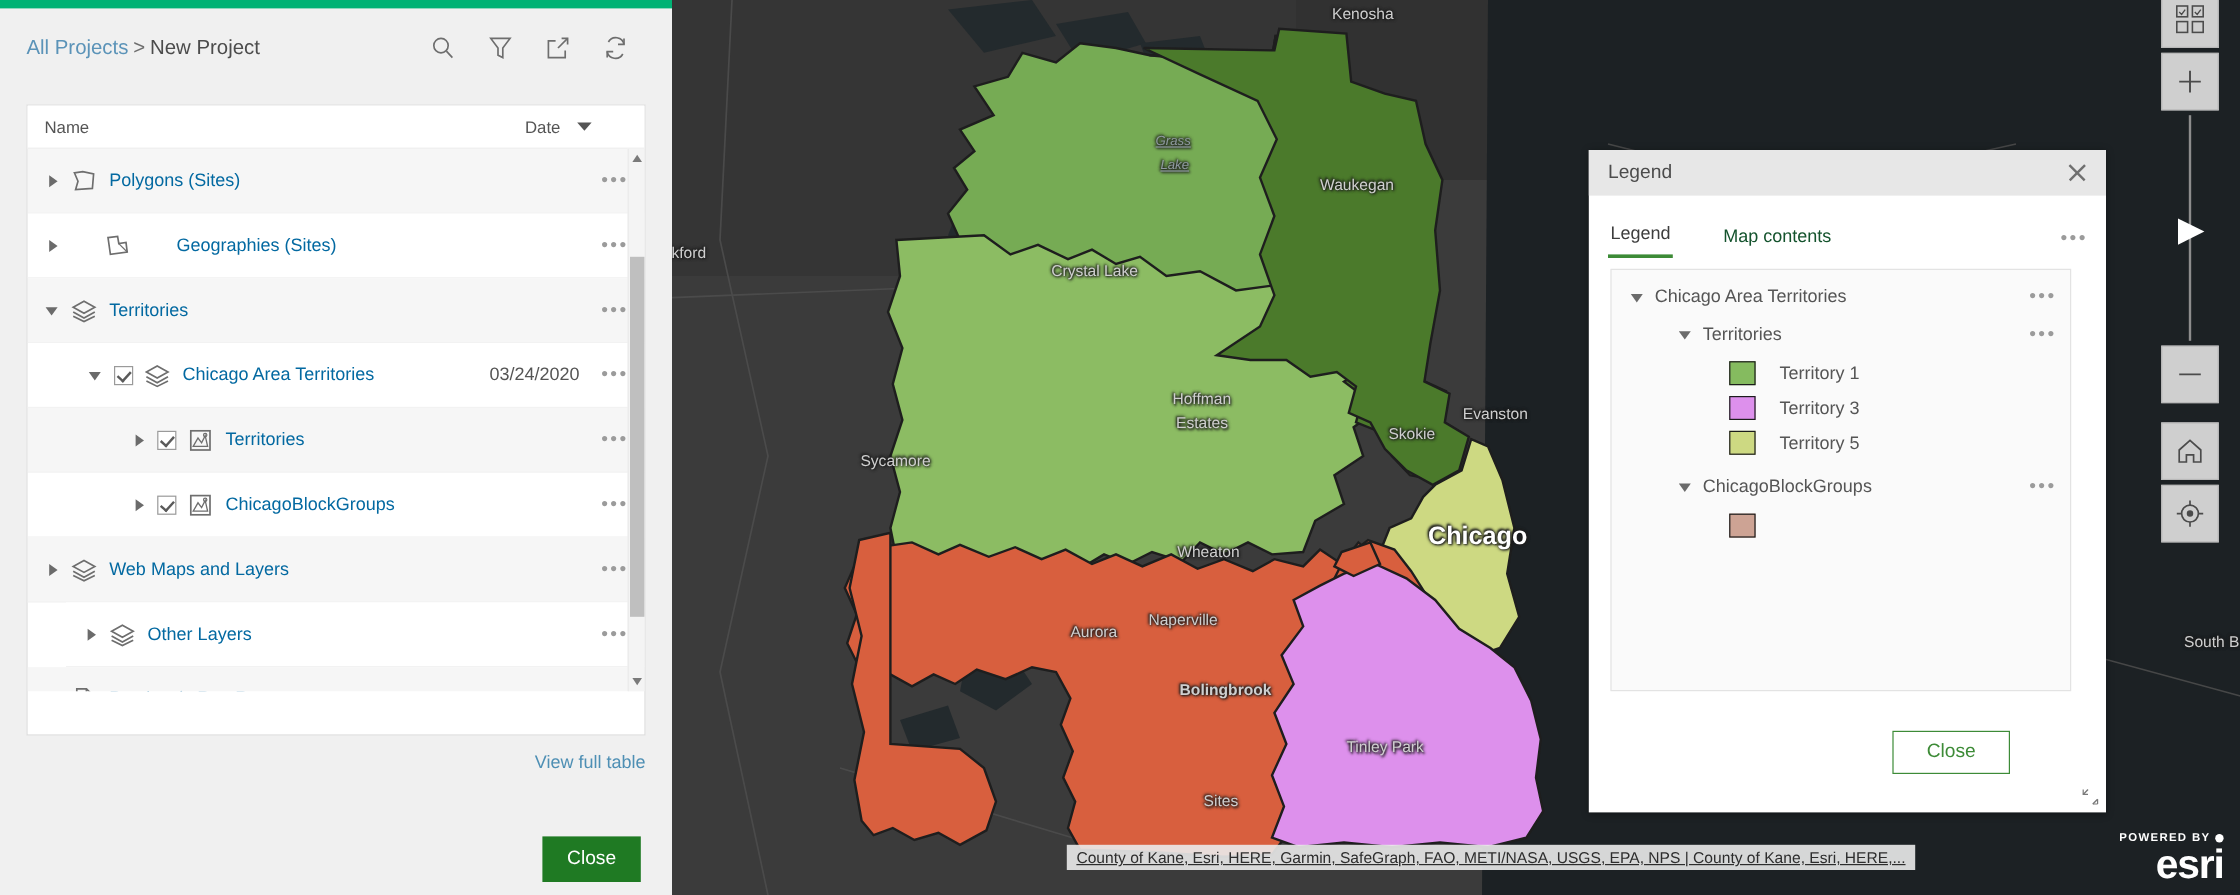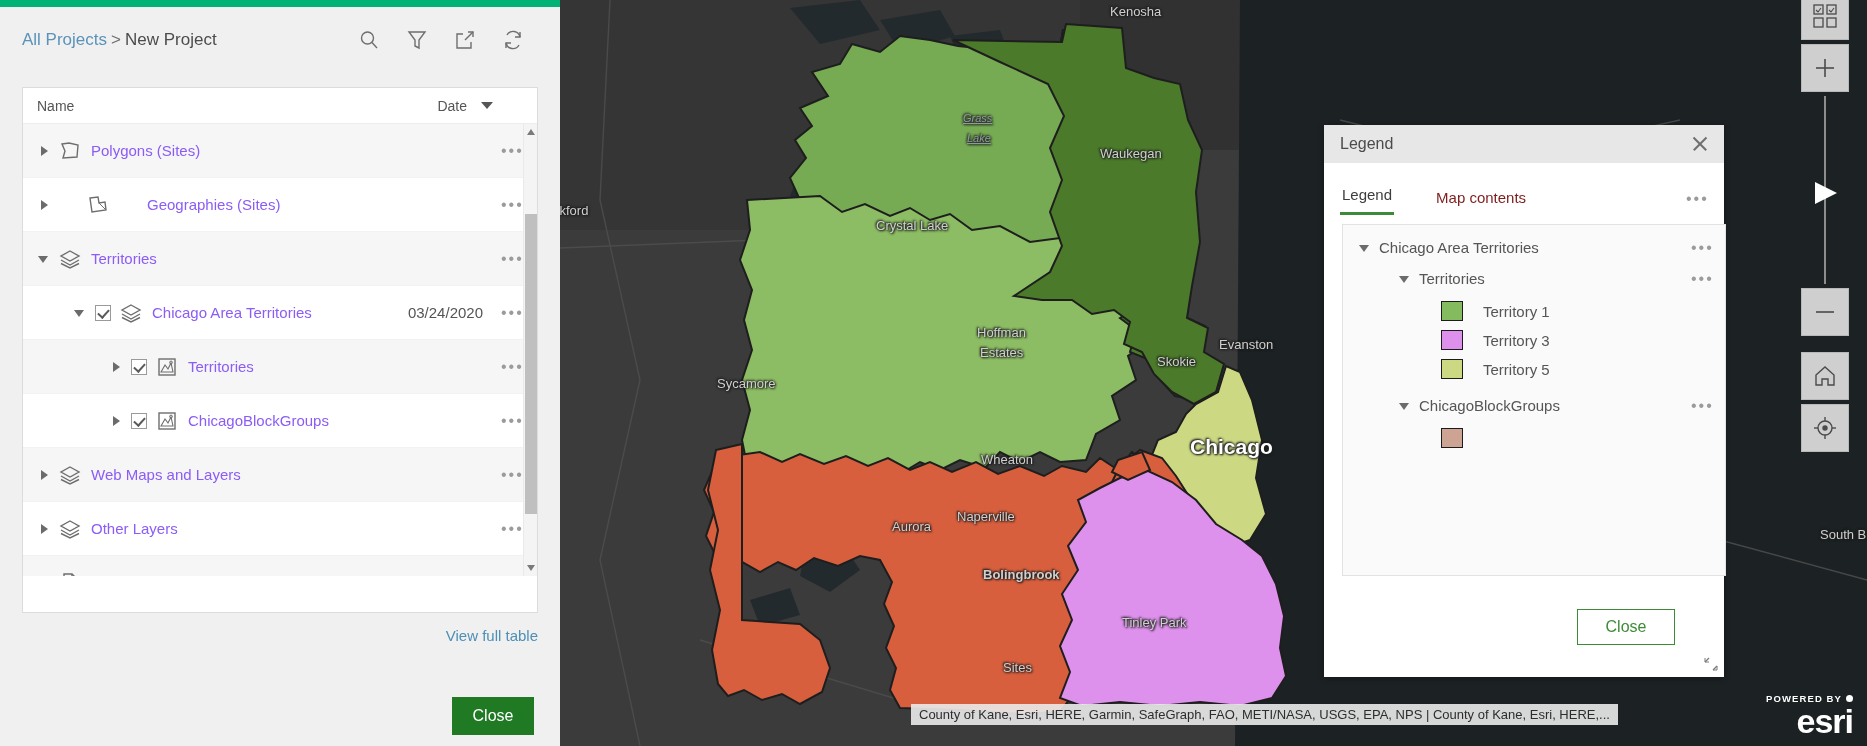--- a/index.html
+++ b/index.html
@@ -92,21 +92,21 @@
   .tw-check{
     width:16px;height:16px;flex:0 0 16px;border:1px solid #9a9a9a;background:#fff;
     margin-right:9px; position:relative;
   }
   .tw-check:after{
     content:""; position:absolute; left:4px; top:1px; width:5px; height:9px;
     border:solid #5a5a5a; border-width:0 2px 2px 0; transform:rotate(42deg);
   }
   .tw-icon{ width:22px;height:22px;flex:0 0 22px;margin-right:10px;display:block; }
   .tw-icon svg{display:block;}
-  .tw-label{ font-size:15px; color:#8b5cf6; white-space:nowrap;text-align:center; }
+  .tw-label{ font-size:15px; color:#0369a1; white-space:nowrap;text-align:center; }
   .tw-date{ margin-left:auto; font-size:15px; color:#555; padding-right:18px; white-space:nowrap;}
   .tw-dots{ margin-left:auto; }
   .dots{
     display:inline-block; width:22px; letter-spacing:2px; color:#9b9b9b;
     font-size:16px; line-height:1; cursor:pointer; text-align:right;
   }
 
   
   #tree-sb-track{
     position:absolute; right:0px; top:36px; width:14px; height:452px;
@@ -136,42 +136,42 @@
   }
   #left-close-btn{
     position:absolute; left:452px; top:690px;
     width:82px; height:38px; background:#1f7a23; color:#fff;
     border:none; font-size:16px; cursor:pointer;
     font-family:"Liberation Sans", sans-serif;
   }
 
   
   #legend-panel{
-    position:absolute; left:1324px; top:125px; width:400px; height:552px;
+    position:absolute; left:1324px; top:125px; width:431px; height:552px;
     background:#fff; z-index:30; box-shadow:0 1px 6px rgba(0,0,0,.35);
   }
   #legend-titlebar{
     height:38px; background:#e7e7e7; display:flex; align-items:center;
     padding:0 14px 0 16px;
   }
   #legend-title{ font-size:16px; color:#4c4c4c; }
   #legend-close-x{
     margin-left:auto; width:20px;height:20px;cursor:pointer;position:relative;
   }
   #legend-close-x:before,#legend-close-x:after{
     content:""; position:absolute; left:1px; top:9px; width:18px;height:1.6px;background:#6f6f6f;
   }
   #legend-close-x:before{ transform:rotate(45deg); }
   #legend-close-x:after{ transform:rotate(-45deg); }
 
   #legend-tabs{
     display:flex; align-items:flex-end; padding:14px 16px 0 16px; height:52px;
   }
   .legend-tab{
-    font-size:15px; color:#7f1d1d; padding:0 2px 9px 2px; margin-right:40px; cursor:pointer;
+    font-size:15px; color:#14532d; padding:0 2px 9px 2px; margin-right:40px; cursor:pointer;
   }
   .legend-tab.active{ color:#3d3d3d; border-bottom:3px solid #3d8b37; }
   #legend-tabs .dots{ margin-left:auto; padding-bottom:8px; }
 
   #legend-body{
     position:absolute; left:18px; top:99px; width:384px; height:352px;
     border:1px solid #e3e3e3; background:#fafafa; padding:14px 12px 0 12px;
     overflow:hidden;
   }
   .lg-group{
@@ -220,23 +220,23 @@
   }
   #mc-slider-handle{
     position:absolute; left:14px; top:86px; width:0;height:0;
     border-top:11px solid transparent;border-bottom:11px solid transparent;
     border-left:22px solid #ffffff; cursor:grab;
   }
   #mc-spacer{ height:12px; }
 
   
   #attribution{
-    position:absolute; left:911px; bottom:21px; z-index:25;
+    position:absolute; left:889px; bottom:21px; z-index:25;
     background:rgba(235,235,235,.9); color:#2d2d2d;
-    font-size:13px; padding:3px 8px; white-space:nowrap;
+    font-size:13px; padding:3px 8px; white-space:nowrap;text-decoration:underline;
   }
   #esri-logo{
     position:absolute; right:14px; bottom:8px; z-index:25;
     text-align:right; line-height:1; color:#fff;
   }
   #esri-powered{
     font-size:9.5px; letter-spacing:1.1px; font-weight:bold;
     display:flex; align-items:center; justify-content:flex-end; gap:4px;
     margin-bottom:1px;
   }
@@ -535,21 +535,21 @@
           <span class="tw-icon">
             <svg width="22" height="22" viewBox="0 0 22 22" fill="none" stroke="#6e6e6e" stroke-width="1.4">
               <path d="M11 3 L20 8 L11 13 L2 8 Z"></path>
               <path d="M2 12 L11 17 L20 12"></path>
               <path d="M2 15.5 L11 20 L20 15.5"></path>
             </svg>
           </span>
           <span class="tw-label">Web Maps and Layers</span>
           <span class="dots tw-dots">•••</span>
         </div>
-        <div class="tree-row white" style="padding-left: 14px;">
+        <div class="tree-row white" style="padding-left: 14px; margin-left: 32px;">
           <span class="tw-arrow closed"></span>
           <span class="tw-icon">
             <svg width="22" height="22" viewBox="0 0 22 22" fill="none" stroke="#6e6e6e" stroke-width="1.4">
               <path d="M11 3 L20 8 L11 13 L2 8 Z"></path>
               <path d="M2 12 L11 17 L20 12"></path>
               <path d="M2 15.5 L11 20 L20 15.5"></path>
             </svg>
           </span>
           <span class="tw-label">Other Layers</span>
           <span class="dots tw-dots">•••</span>

